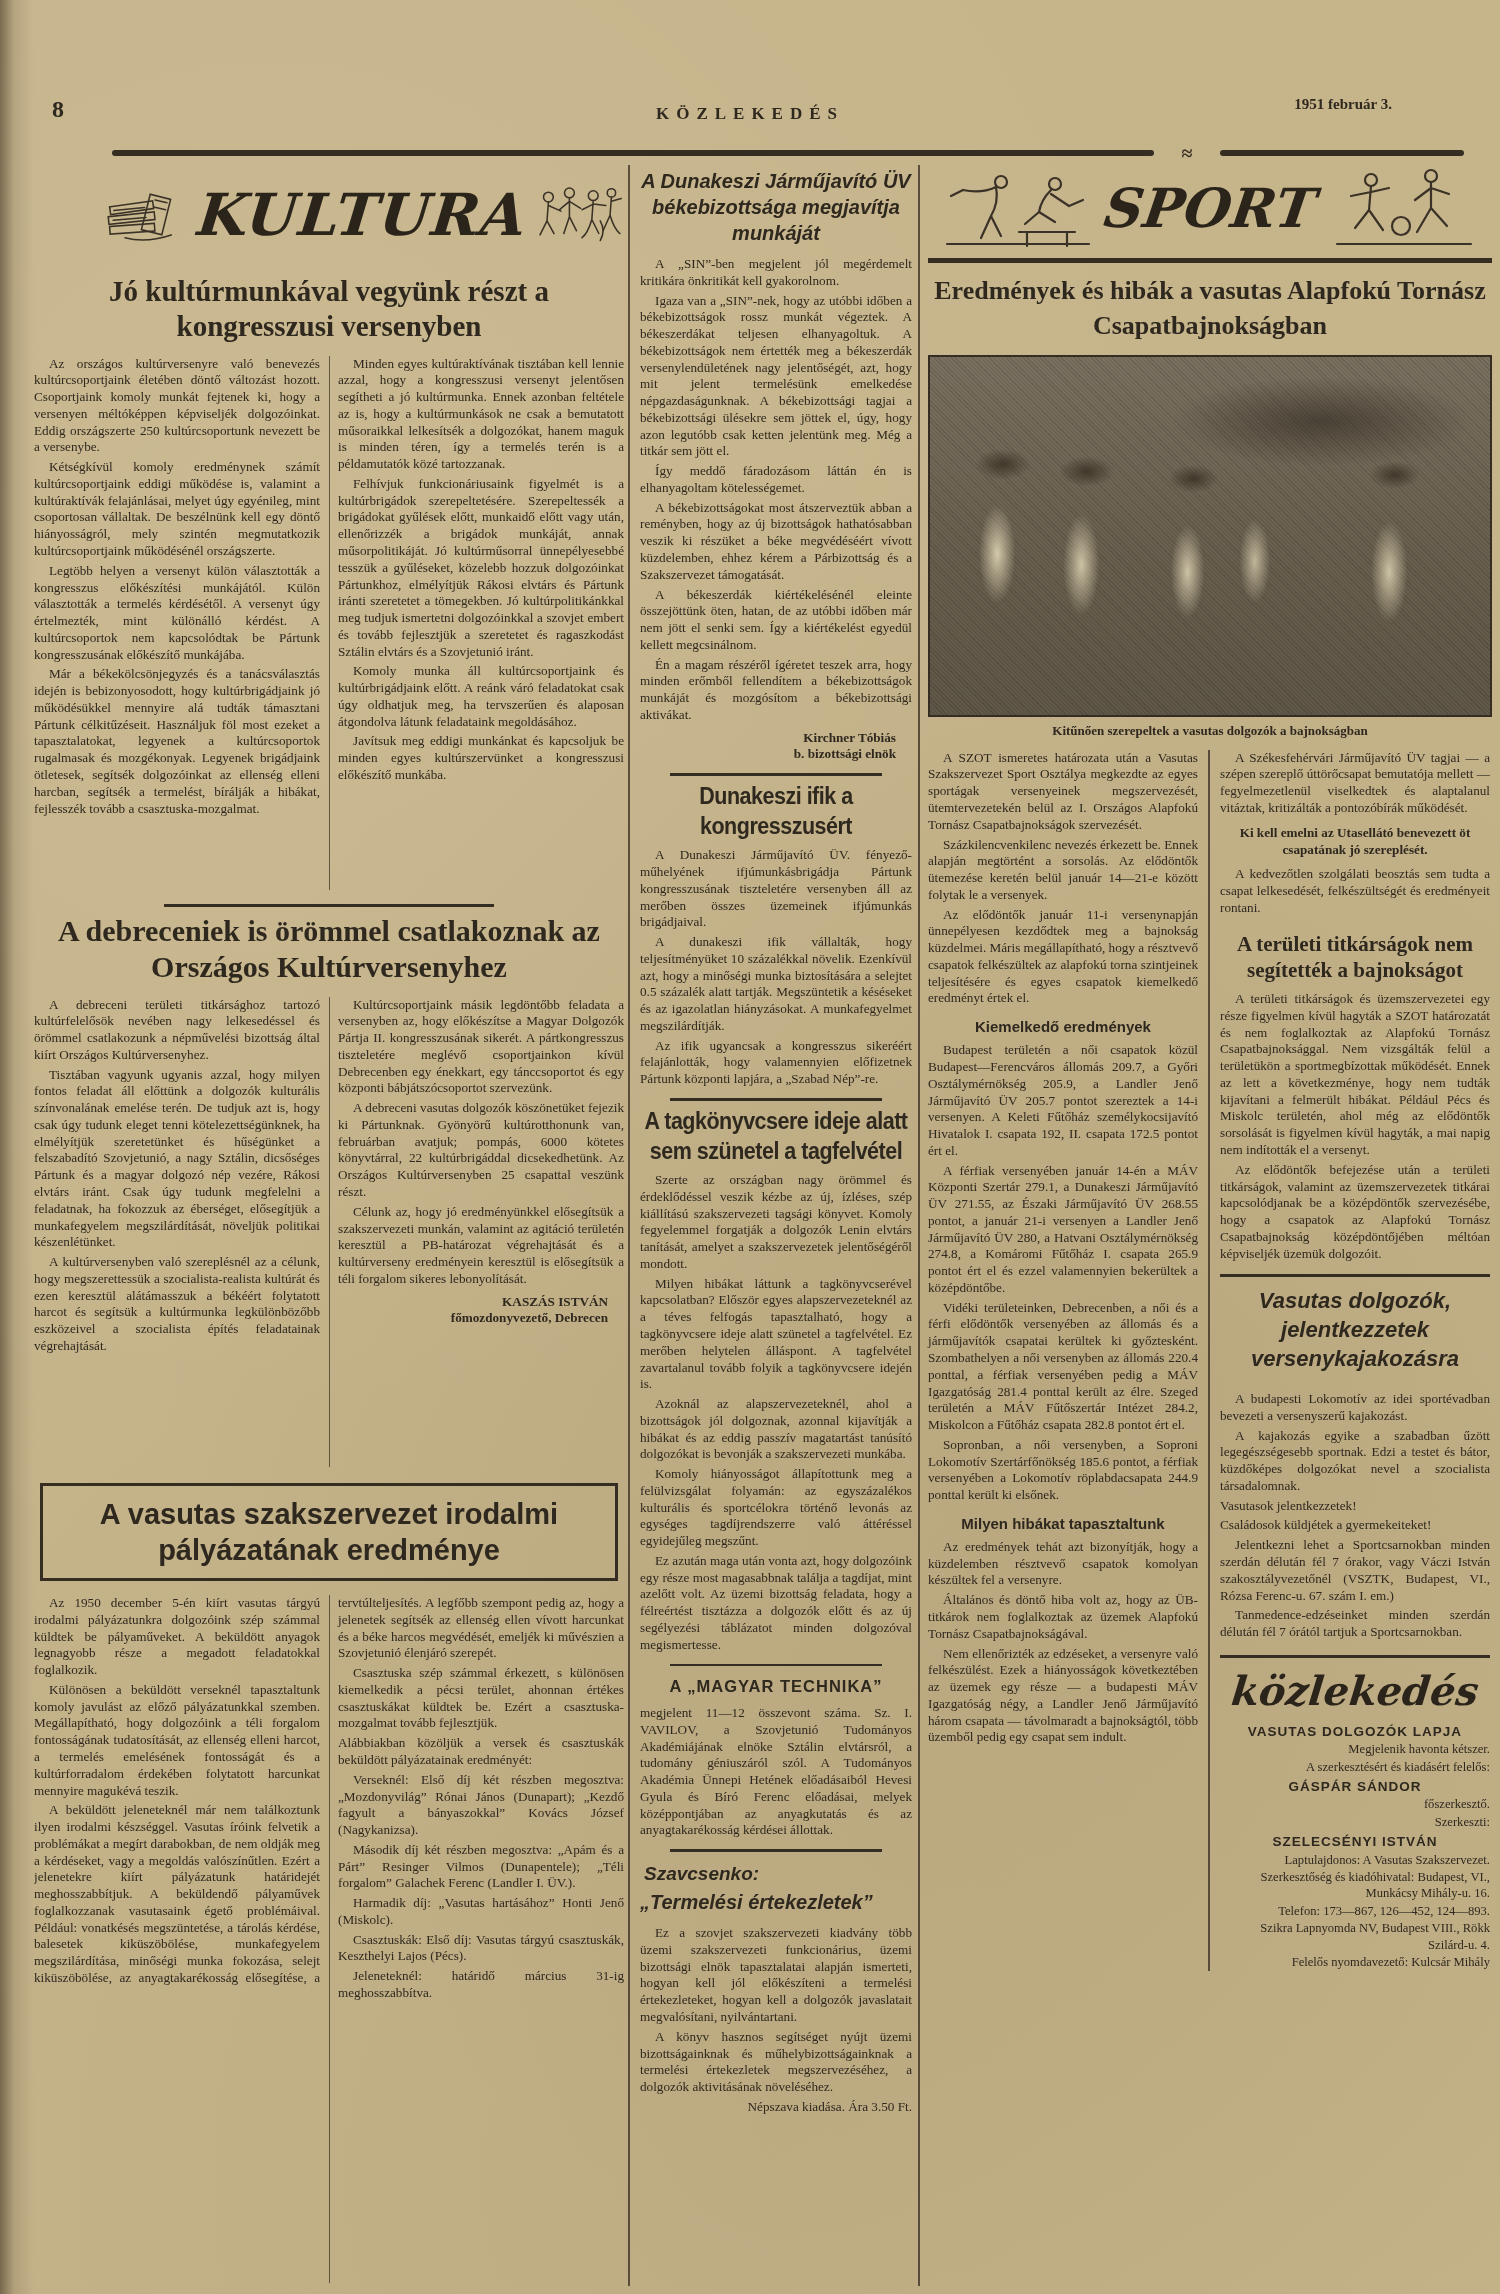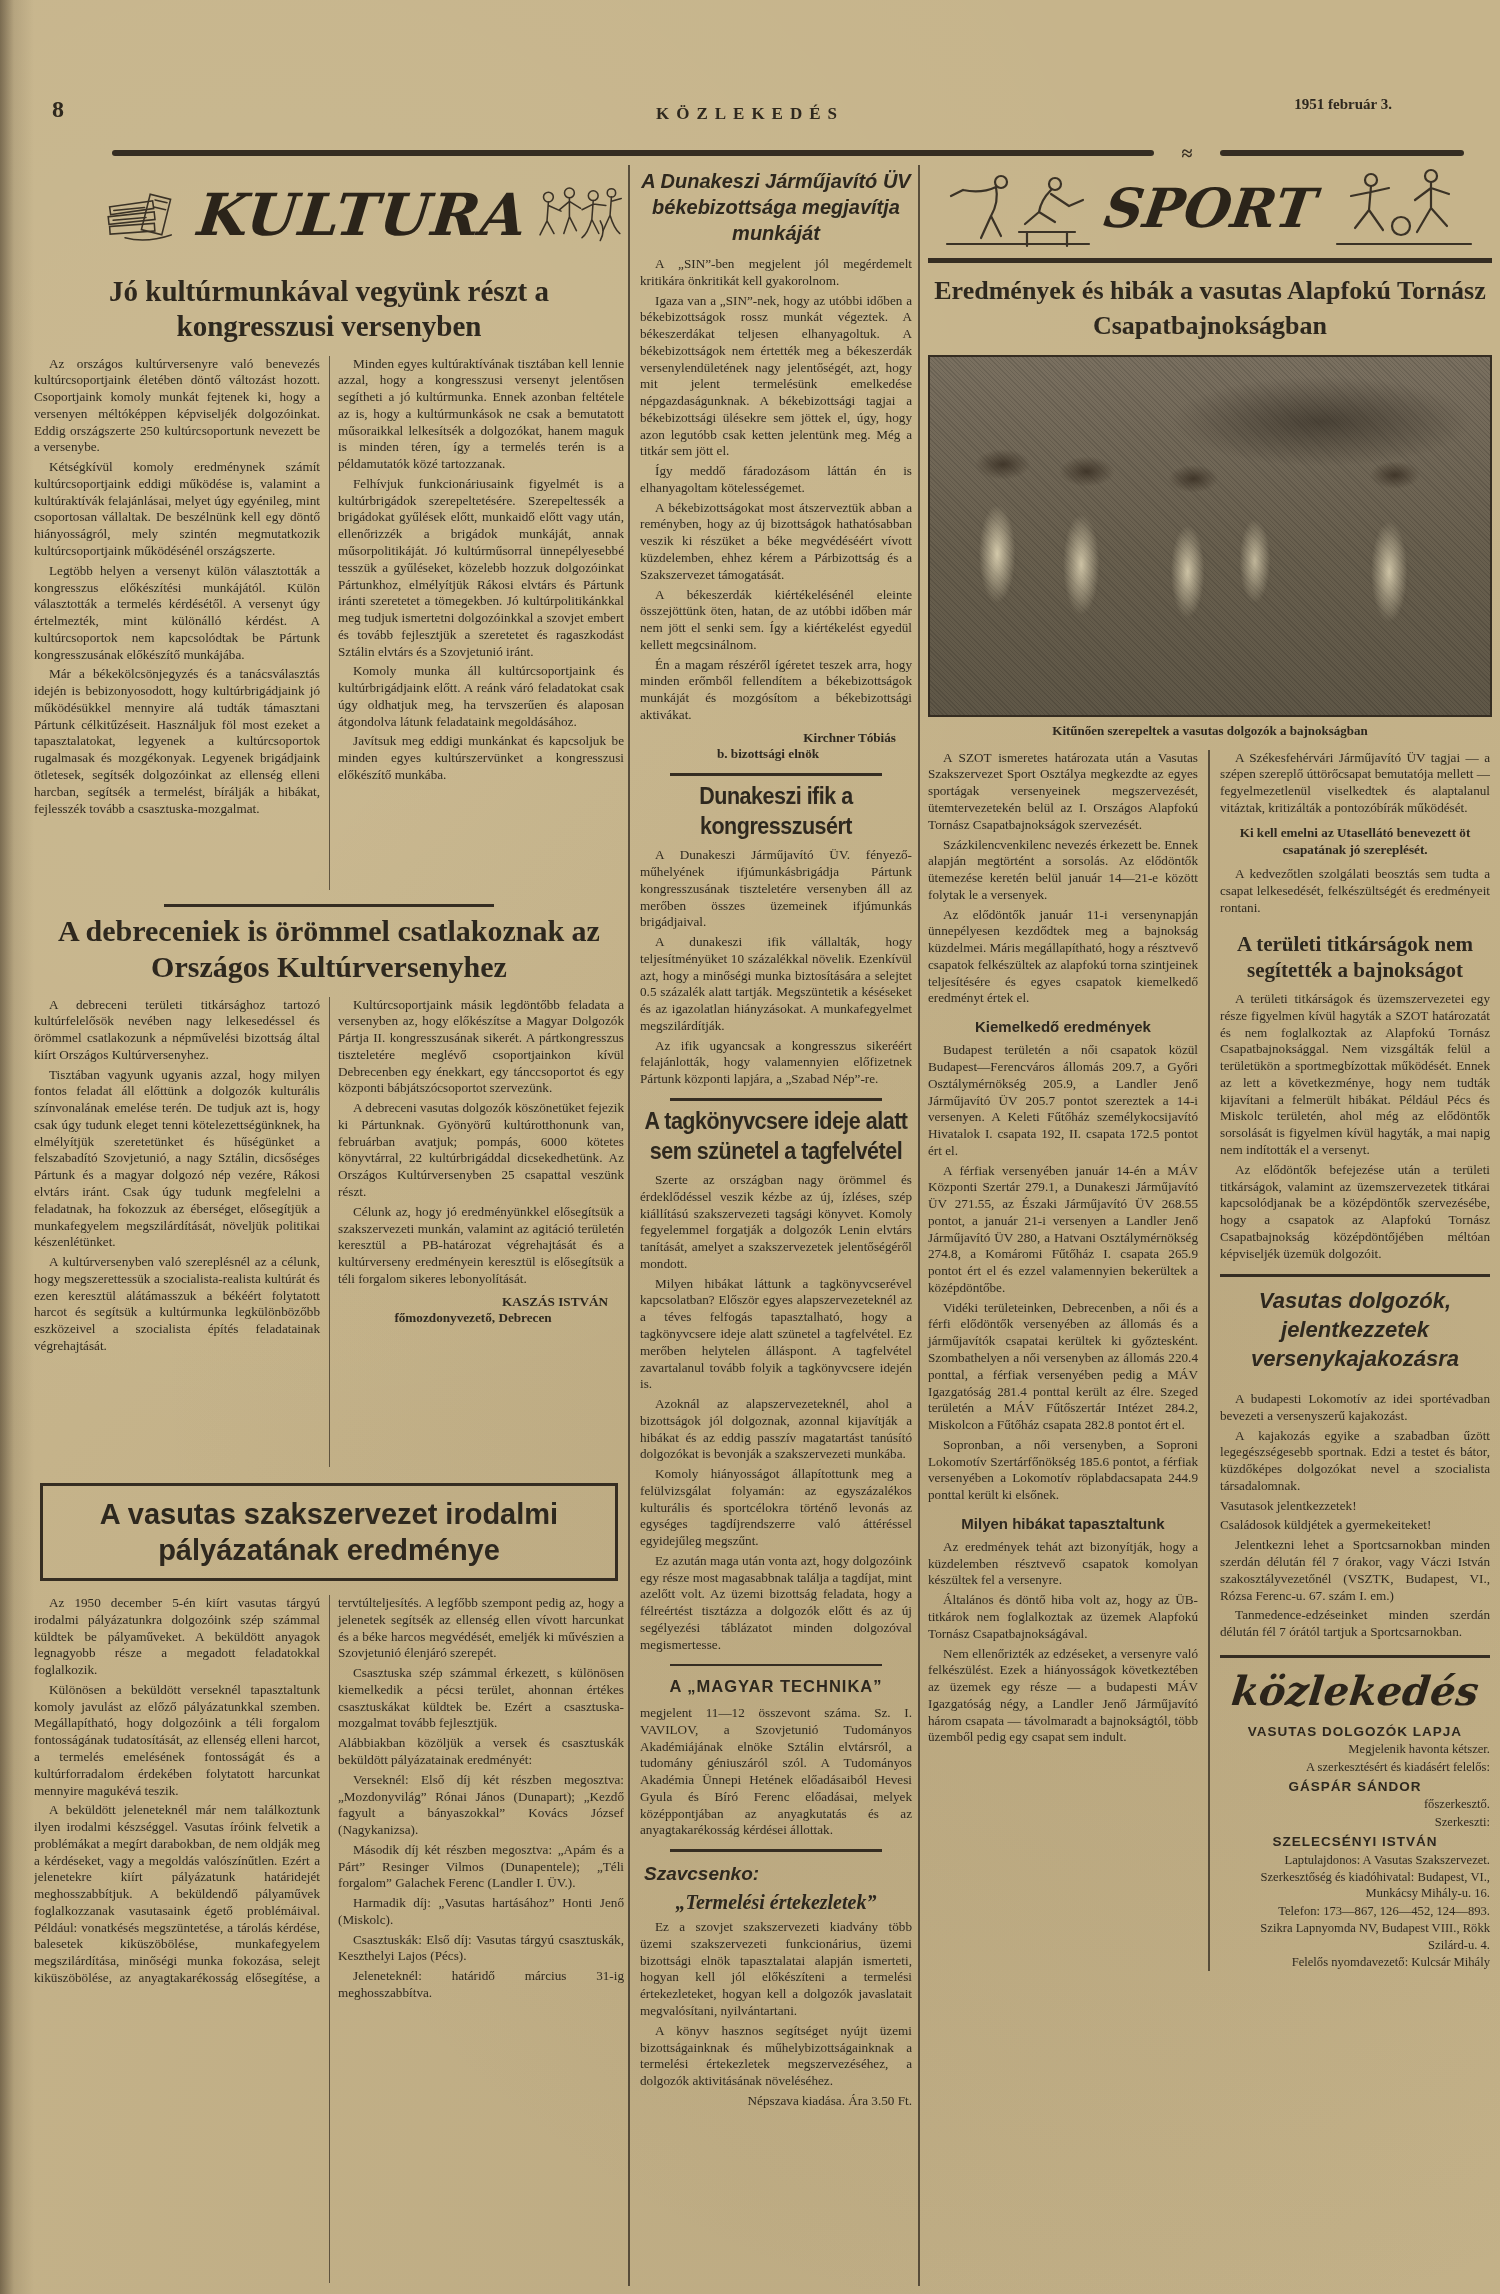--- a/index.html
+++ b/index.html
@@ -28,21 +28,21 @@
   .it-p{ text-align:justify; text-indent:15px; margin:0 0 3px; }
   .it-pl{ text-align:justify; margin:0 0 3px; }
   .it-h{ font-family:"Liberation Sans",sans-serif; font-weight:bold; text-align:center;
          font-size:15px; margin:10px 0 6px; }
   .it-h2{ font-weight:bold; text-align:center; font-size:21px; line-height:1.25; margin:14px 6px 8px; }
   .it-b{ font-weight:bold; text-align:center; margin:8px 4px 8px; }
   .it-n{ text-align:right; margin:1px 0; }
   .it-nb{ font-family:"Liberation Sans",sans-serif; font-weight:bold; text-align:center;
           font-size:13.5px; letter-spacing:1px; margin:3px 0 1px; }
   .it-sig{ text-align:right; font-weight:bold; margin:6px 16px 0 0; }
-  .it-sig2{ text-align:center; font-weight:bold; margin:0 16px 8px 0; }
+  .it-sig2{ text-align:right; font-weight:bold; margin:0 16px 8px 0; }
   .body-txt{ font-size:13.2px; line-height:1.27; }
   
   .col-kultura{position:absolute;left:34px;top:164px;width:590px;}
   .klogo-row{display:flex;align-items:center;justify-content:flex-start;height:104px;margin-left:70px;}
   .klogo-text{font-family:"DejaVu Serif",serif;font-style:italic;font-weight:bold;
     font-size:58px;letter-spacing:1px;transform:skewX(-6deg);margin:0 6px 0 10px;color:#2b241a;}
   .art-head{font-weight:bold;text-align:center;font-size:29px;line-height:1.2;margin:6px 0 12px;}
   .twocol{columns:2;column-gap:18px;column-rule:1.5px solid rgba(52,44,32,.7);overflow:hidden;}
   .h540{height:534px;} .h428{height:470px;} .h700{height:688px;}
   .shortrule{width:330px;height:3px;background:#352d22;margin:14px auto 4px;}
@@ -52,22 +52,22 @@
   
   .col-mid{position:absolute;left:640px;top:164px;width:272px;}
   .mid-head1{font-family:"Liberation Sans",sans-serif;font-style:italic;font-weight:bold;
     font-size:20px;line-height:1.3;text-align:center;margin:4px 0 10px;}
   .mid-rule{height:2.5px;background:#352d22;margin:10px 30px;}
   .mid-boxhead{font-family:"Liberation Sans",sans-serif;font-weight:bold;font-size:21.5px;
     line-height:1.2;text-align:center;letter-spacing:-0.5px;margin:6px 0 10px;
     transform:scaleY(1.15);}
   .mid-kicker{font-family:"Liberation Sans",sans-serif;font-style:italic;font-weight:bold;
     font-size:19px;margin:8px 0 4px 4px;}
-  .mid-head5{font-family:Liberation Serif, serif;font-style:italic;font-weight:bold;
-    font-size:20px;text-align:center;margin:0 0 4px;}
+  .mid-head5{font-family:Liberation Sans, sans-serif;font-style:italic;font-weight:bold;
+    font-size:20px;margin:0 0 10px;}
   .mid-magyar{font-family:"Liberation Sans",sans-serif;font-weight:bold;font-size:16.5px;
     text-align:center;letter-spacing:1px;margin:8px 0 8px;}
   
   .col-sport{position:absolute;left:928px;top:158px;width:564px;}
   .sport-banner{display:flex;align-items:center;justify-content:center;height:100px;
     border-bottom:5px solid #352d22;margin-bottom:6px;}
   .sport-logo{font-family:"DejaVu Serif",serif;font-style:italic;font-weight:bold;
     font-size:54px;transform:skewX(-8deg);margin:0 12px;color:#2b241a;}
   .sport-head{font-weight:bold;text-align:center;font-size:26px;line-height:1.35;margin:10px 0 12px;}
   .sport-photo{height:358px;border:2px solid #352d22;position:relative;

